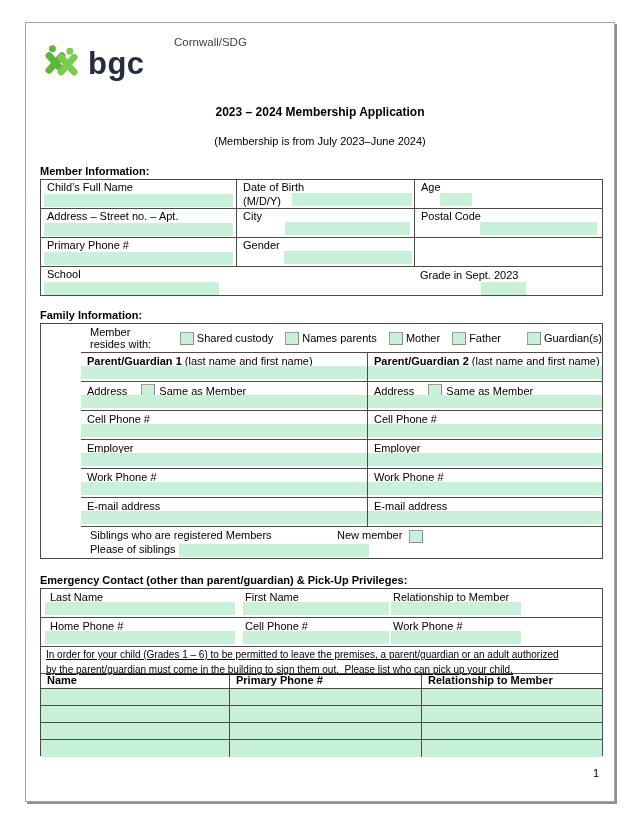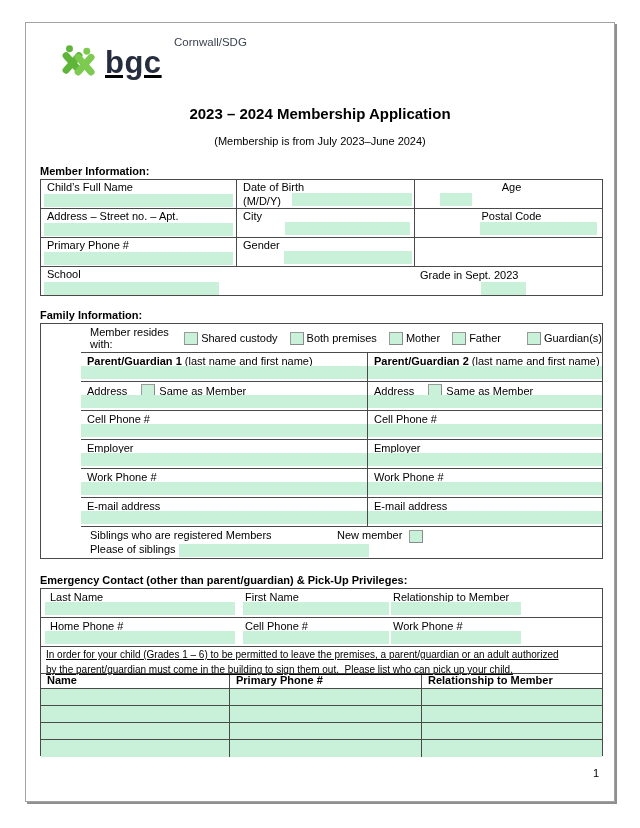--- a/index.html
+++ b/index.html
@@ -9,38 +9,38 @@
   }
   html,body{margin:0;padding:0;background:#ffffff;}
   body{width:640px;height:828px;font-family:"Liberation Sans",sans-serif;color:#000;}
   .page{
     position:relative;box-sizing:border-box;
     width:590px;height:780px;margin:22px 0 0 25px;
     background:#fff;border:1px solid var(--pageborder);
     box-shadow:2px 2px 0 0 #8f8f8f;
   }
   
-  .logo{position:absolute;left:34px;top:21px;display:flex;align-items:center;text-decoration:underline;}
+  .logo{position:absolute;left:17px;top:21px;display:flex;align-items:flex-end;}
   .brand{font-size:31px;font-weight:800;color:#262D3E;line-height:34px;margin-left:7px;letter-spacing:.5px;}
   .org{position:absolute;left:148px;top:13px;font-size:11.5px;color:#39424E;}
   
-  .title{position:absolute;left:0;right:0;top:82px;text-align:center;font-size:15px;font-weight:bold;}
+  .title{position:absolute;left:0;right:0;top:82px;text-align:center;font-size:12px;font-weight:bold;}
   .subtitle{position:absolute;left:0;right:0;top:112px;text-align:center;font-size:11px;}
   .sec-head{position:absolute;left:14px;font-size:11px;font-weight:bold;}
   
   .tbl{position:absolute;left:14px;width:563px;border:1px solid var(--line);box-sizing:border-box;background:#fff;}
   .lbl{font-size:11px;line-height:13px;padding:1px 0 0 6px;white-space:nowrap;}
   .gf{position:absolute;height:13px;background:var(--green);}
   .cb{display:inline-block;width:14px;height:13px;background:var(--green);
       border:1px solid #8a8a8a;border-top-color:#9b9b9b;border-left-color:#9b9b9b;box-sizing:border-box;flex:none;}
   
   .mrow{display:grid;grid-template-columns:196px 178px 1fr;border-bottom:1px solid var(--line);box-sizing:border-box;}
   .mrow:last-child{border-bottom:none;}
   .mcell{position:relative;border-right:1px solid var(--line);}
-  .mcell:last-child{border-right:none;text-align:center;}
+  .mcell:last-child{border-right:none;}
   .mrow.single{display:block;position:relative;}
   
   .frow{border-bottom:1px solid var(--line);box-sizing:border-box;position:relative;margin-left:40px;}
   .frow:last-child{border-bottom:none;}
   .frow.two{display:grid;grid-template-columns:287px 1fr;}
   .fcell{position:relative;border-right:1px solid var(--line);}
   .fcell:last-child{border-right:none;}
   .fbar{position:absolute;left:0;right:0;bottom:2px;height:13px;background:var(--green);}
   .resides{display:flex;align-items:center;padding-left:9px;font-size:11px;}
   .cbg{display:flex;align-items:flex-start;margin-left:12px;white-space:nowrap;}
@@ -141,21 +141,21 @@
   <div class="sec-head" style="top:286px">Family Information:</div>
   <div class="tbl" style="top:300px;height:236px">
     <div class="frow resides" style="height:29px">
       <span>Member resides with:</span>
       <span class="cbg">
         <span class="cb"></span>
         <span>Shared custody</span>
       </span>
       <span class="cbg">
         <span class="cb"></span>
-        <span>Both premises</span>
+        <span>Names parents</span>
       </span>
       <span class="cbg">
         <span class="cb"></span>
         <span>Mother</span>
       </span>
       <span class="cbg">
         <span class="cb"></span>
         <span>Father</span>
       </span>
       <span class="cbg last">

